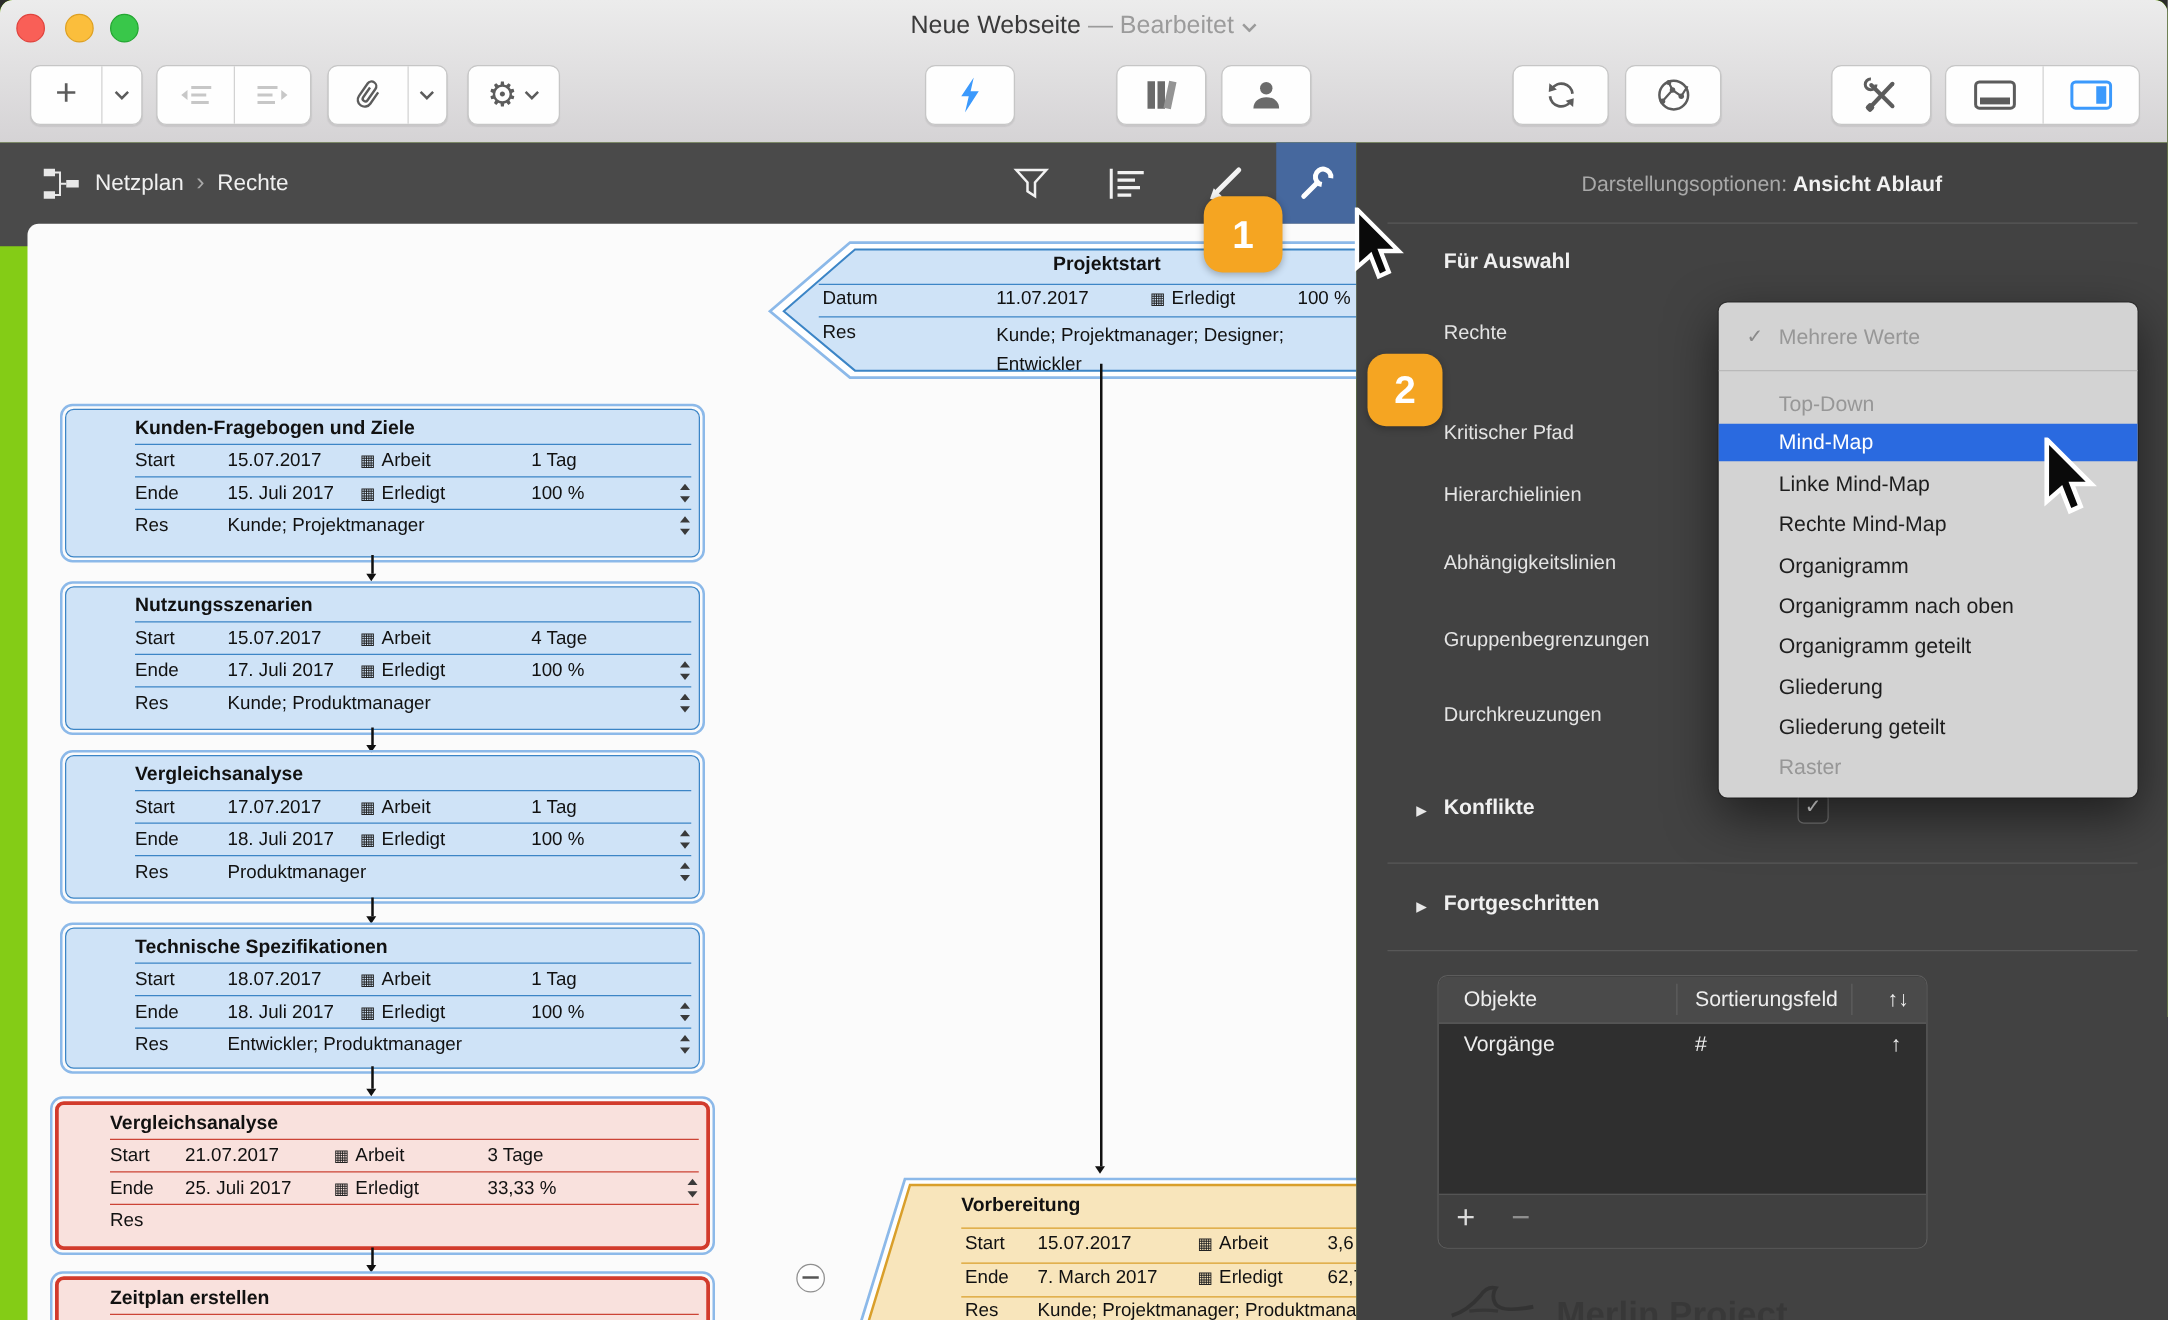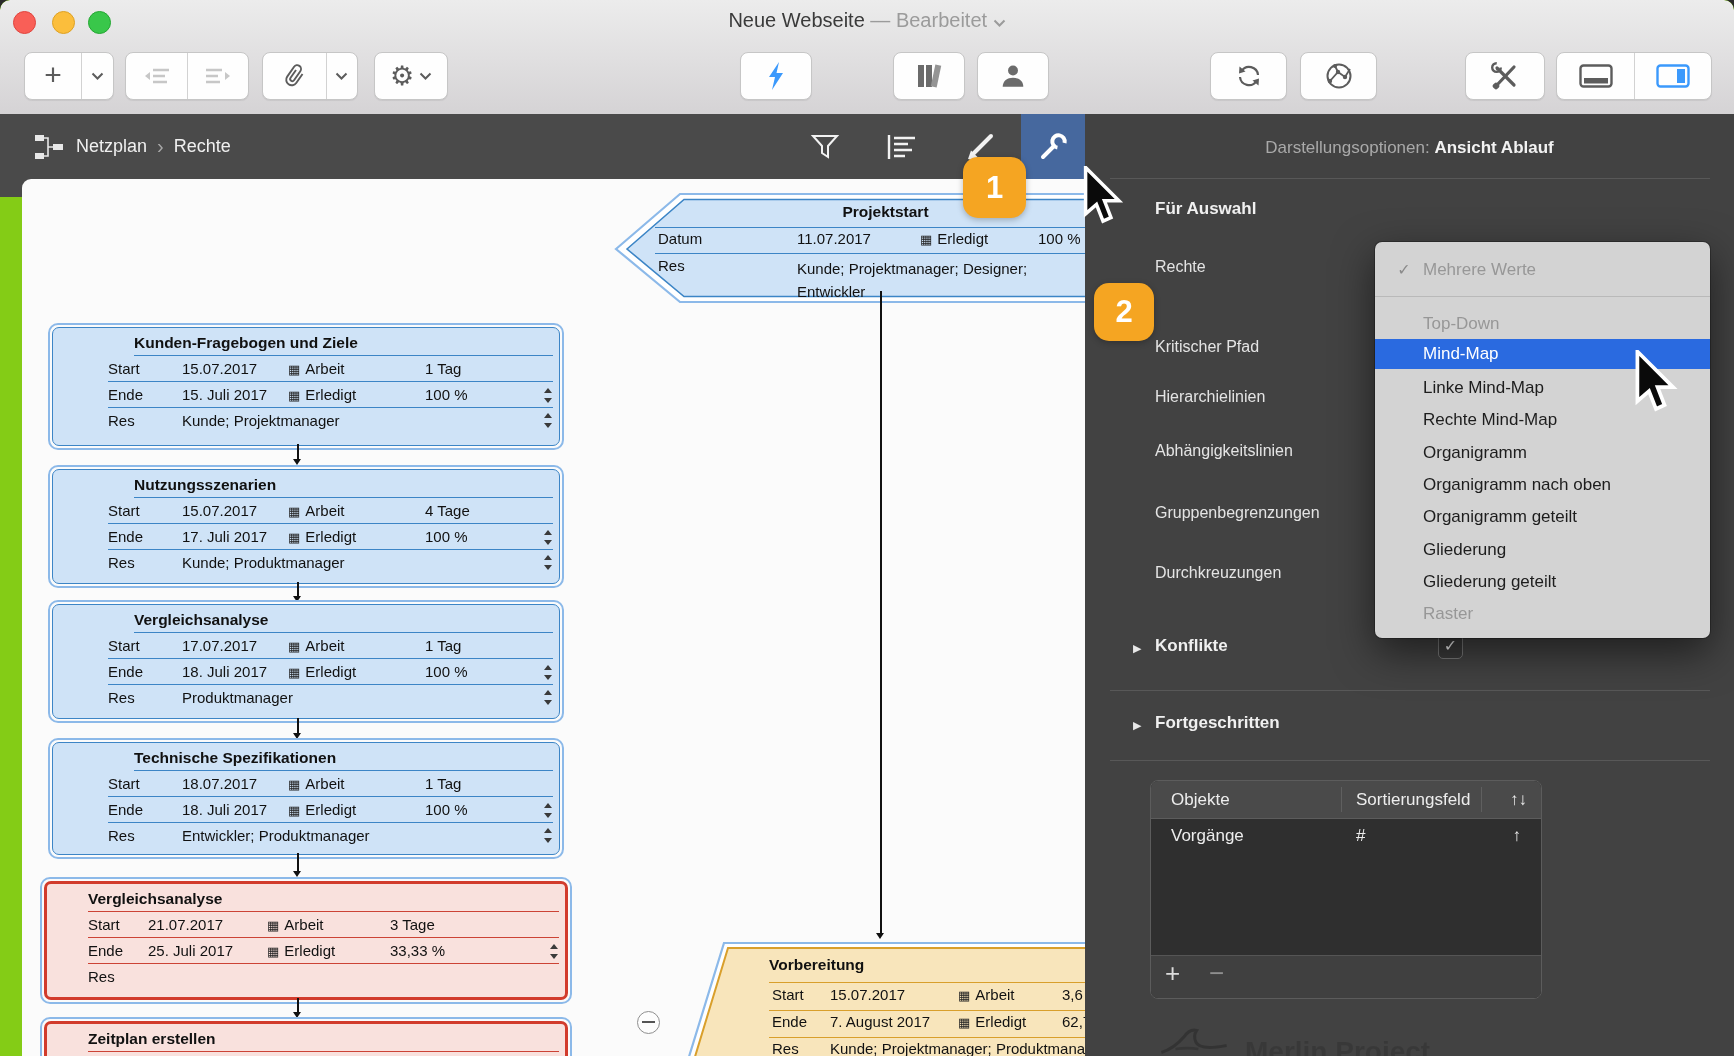--- a/index.html
+++ b/index.html
@@ -30,21 +30,21 @@
 
   
   .canvas{position:absolute;top:179px;left:22px;width:1063px;height:877px;background:#fbfbfb;
     border-top-left-radius:9px;overflow:hidden;}
 
   
   .sel{position:absolute;border:2px solid #8cb9e9;border-radius:10px;padding:2px;}
   .card{border:1.5px solid #3c85c6;border-radius:7px;background:#cfe3f7;height:100%;box-sizing:border-box;
     padding:2px 6px 2px 0;overflow:hidden;}
   .sel.red .card{border:3px solid #d23b2c;background:#f9e1dd;}
-  .c-title{font-size:15.5px;font-weight:bold;color:#111;height:25px;line-height:25px;margin-left:81px;
+  .c-title{font-size:15.5px;font-weight:bold;color:#111;height:25px;line-height:25px;margin-left:55px;
     border-bottom:1px solid #3c85c6;white-space:nowrap;}
   .sel.red .c-title{margin-left:41px;border-bottom-color:#cc4335;}
   .c-row{display:grid;grid-template-columns:74px 106px 137px 1fr 20px;margin-left:55px;height:25px;
     line-height:25px;font-size:15px;color:#111;border-bottom:1px solid #3c85c6;white-space:nowrap;}
   .c-row.last{border-bottom:none;}
   .sel.red .c-row{grid-template-columns:60px 119px 123px 1fr 20px;margin-left:41px;border-bottom-color:#cc4335;}
   .cal{font-size:13px;margin-right:5px;color:#222;}
   .stepper{position:relative;width:9px;height:25px;align-self:center;justify-self:end;}
   .stepper::before,.stepper::after{content:"";position:absolute;left:0;border-left:4.5px solid transparent;border-right:4.5px solid transparent;}
   .stepper::before{top:5px;border-bottom:5px solid #3a3a3a;}
@@ -444,21 +444,21 @@
         <polygon points="42,6 425,6 425,118 8,118" fill="#f8e5bb" stroke="#d99f2b" stroke-width="2"></polygon>
       </svg>
       <div class="s-title" style="left:83px;top:14px;">Vorbereitung</div>
       <div class="s-line orange" style="left:83px;top:40px;width:342px;"></div>
       <div class="s-item" style="left:86px;top:44px;">Start</div>
       <div class="s-item" style="left:144px;top:44px;">15.07.2017</div>
       <div class="s-item" style="left:272px;top:44px;"><span class="cal">▦</span><span>Arbeit</span></div>
       <div class="s-item" style="left:376px;top:44px;">3,6 Woc</div>
       <div class="s-line orange" style="left:83px;top:68px;width:342px;"></div>
       <div class="s-item" style="left:86px;top:71px;">Ende</div>
-      <div class="s-item" style="left:144px;top:71px;">7. August 2017</div>
+      <div class="s-item" style="left:144px;top:71px;">7. March 2017</div>
       <div class="s-item" style="left:272px;top:71px;"><span class="cal">▦</span><span>Erledigt</span></div>
       <div class="s-item" style="left:376px;top:71px;">62,78 %</div>
       <div class="s-line orange" style="left:83px;top:95px;width:342px;"></div>
       <div class="s-item" style="left:86px;top:98px;">Res</div>
       <div class="s-item" style="left:144px;top:98px;">Kunde; Projektmanager; Produktmanag</div>
     </div>
   </div>
 
   <div class="panel">
     <div class="p-header">

